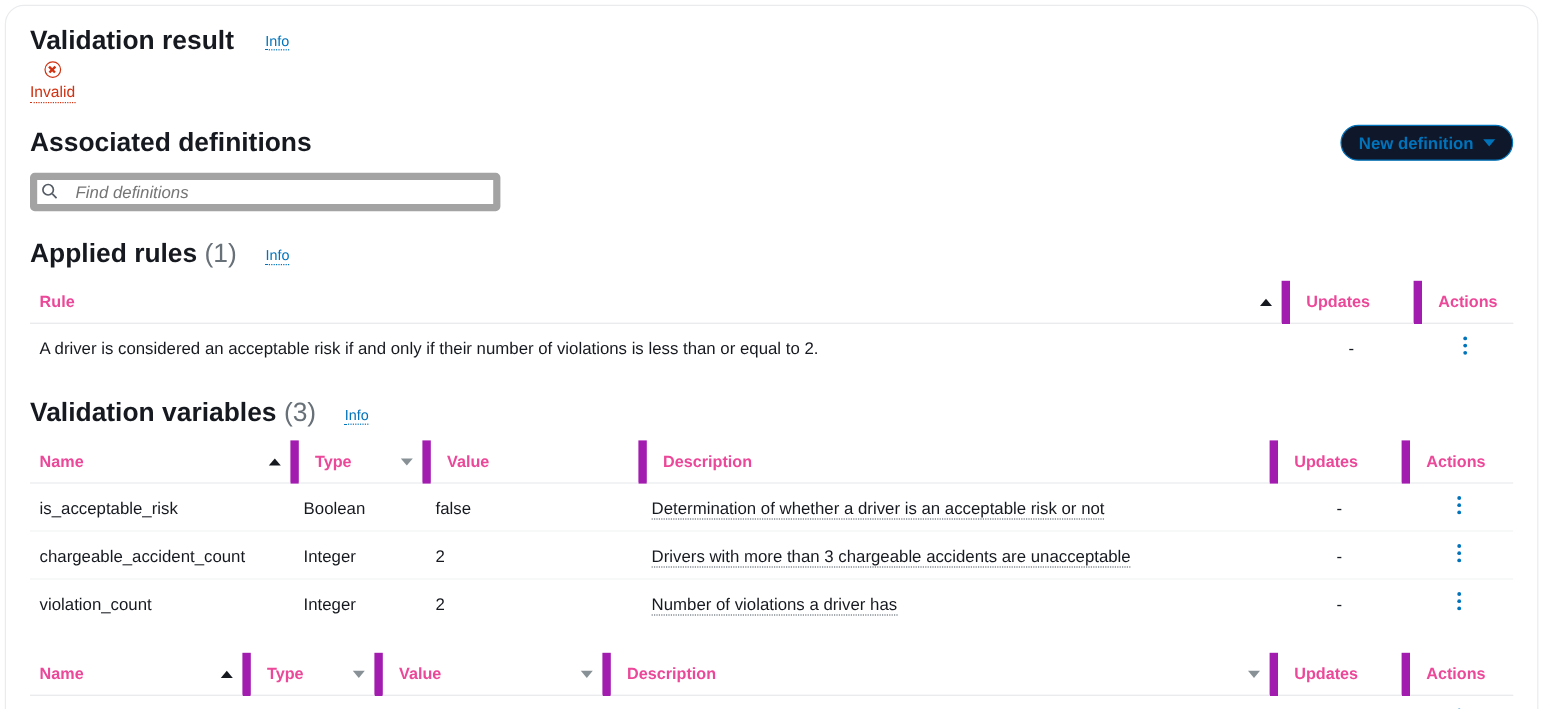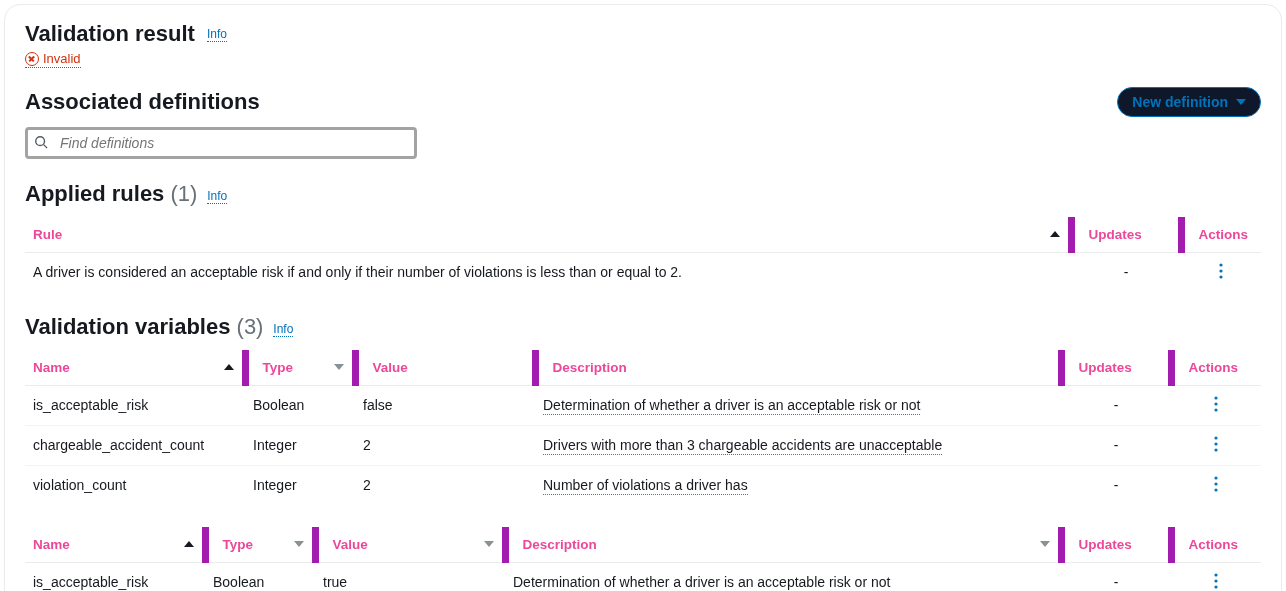--- a/index.html
+++ b/index.html
@@ -26,38 +26,39 @@
   }
   .section-header .count {
     font-weight: 400;
     color: #687078;
   }
   .info-link {
     font-size: 12px;
     color: #0073bb;
     text-decoration: none;
     border-bottom: 1px dotted #0073bb;
-    margin-left: 6px;
+    margin-left: 20px;
     vertical-align: 1px;
     cursor: pointer;
   }
   .top-row {
     display: flex;
     align-items: center;
     gap: 6px;
   }
   .invalid-badge {
     display: inline-flex;
     align-items: center;
     gap: 4px;
     color: #d13212;
     font-size: 13px;
     border-bottom: 1px dotted #d13212;
     margin-top: 4px;
     padding-bottom: 1px;
+    flex-direction: column;
   }
   .invalid-icon {
     width: 14px; height: 14px;
     border: 1.5px solid #d13212;
     border-radius: 50%;
     position: relative;
   }
   .invalid-icon::before, .invalid-icon::after {
     content: "";
     position: absolute;
@@ -95,21 +96,21 @@
   }
 
   .search-wrap {
     margin-top: 10px;
     position: relative;
     width: 392px;
   }
   .search-wrap input {
     width: 100%;
     height: 32px;
-    border: 3px solid #a3a3a3;
+    border: 6px solid #a3a3a3;
     border-radius: 4px;
     padding: 4px 10px 4px 32px;
     font-size: 14px;
     font-style: italic;
     color: #687078;
   }
   .search-icon {
     position: absolute;
     left: 9px; top: 8px;
     width: 14px; height: 14px;

